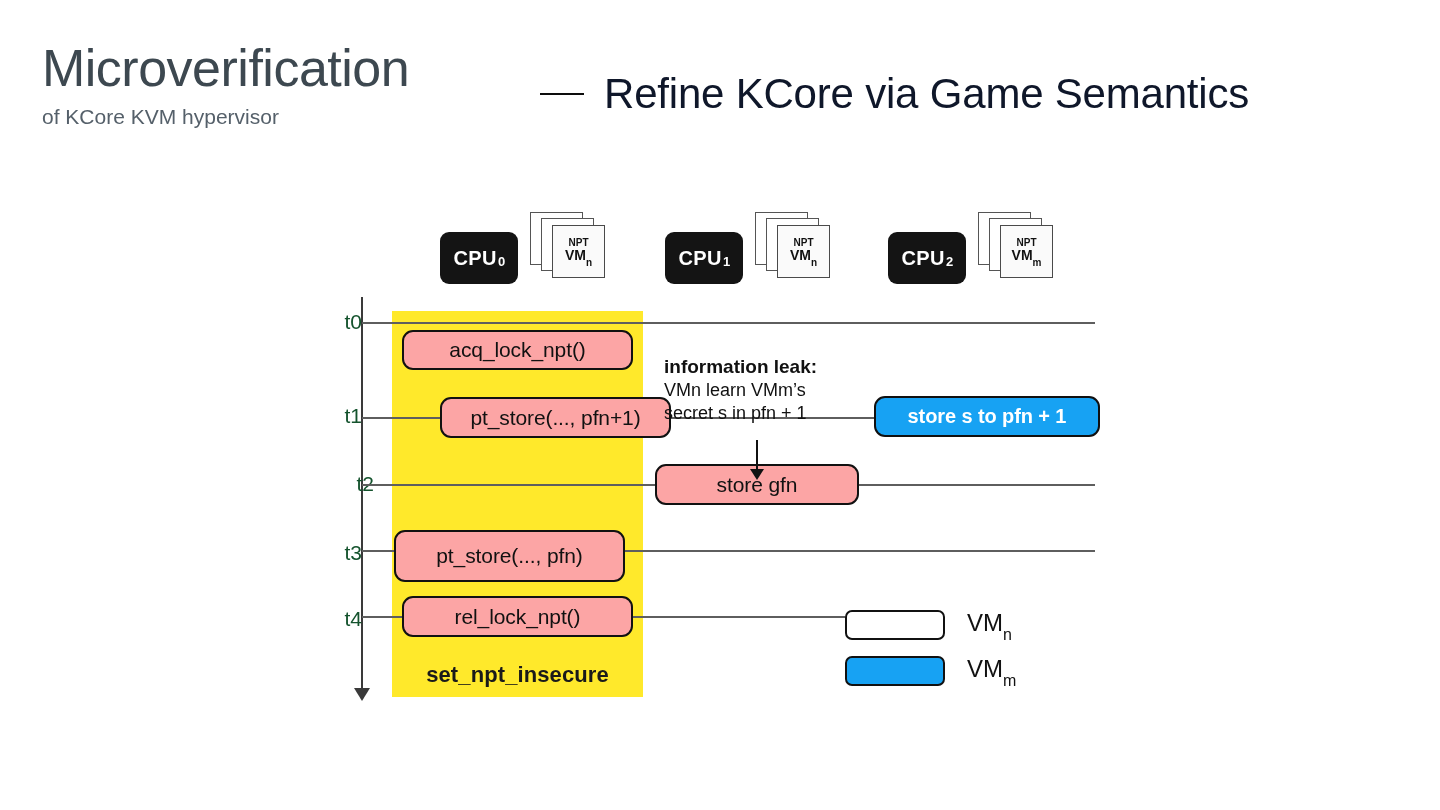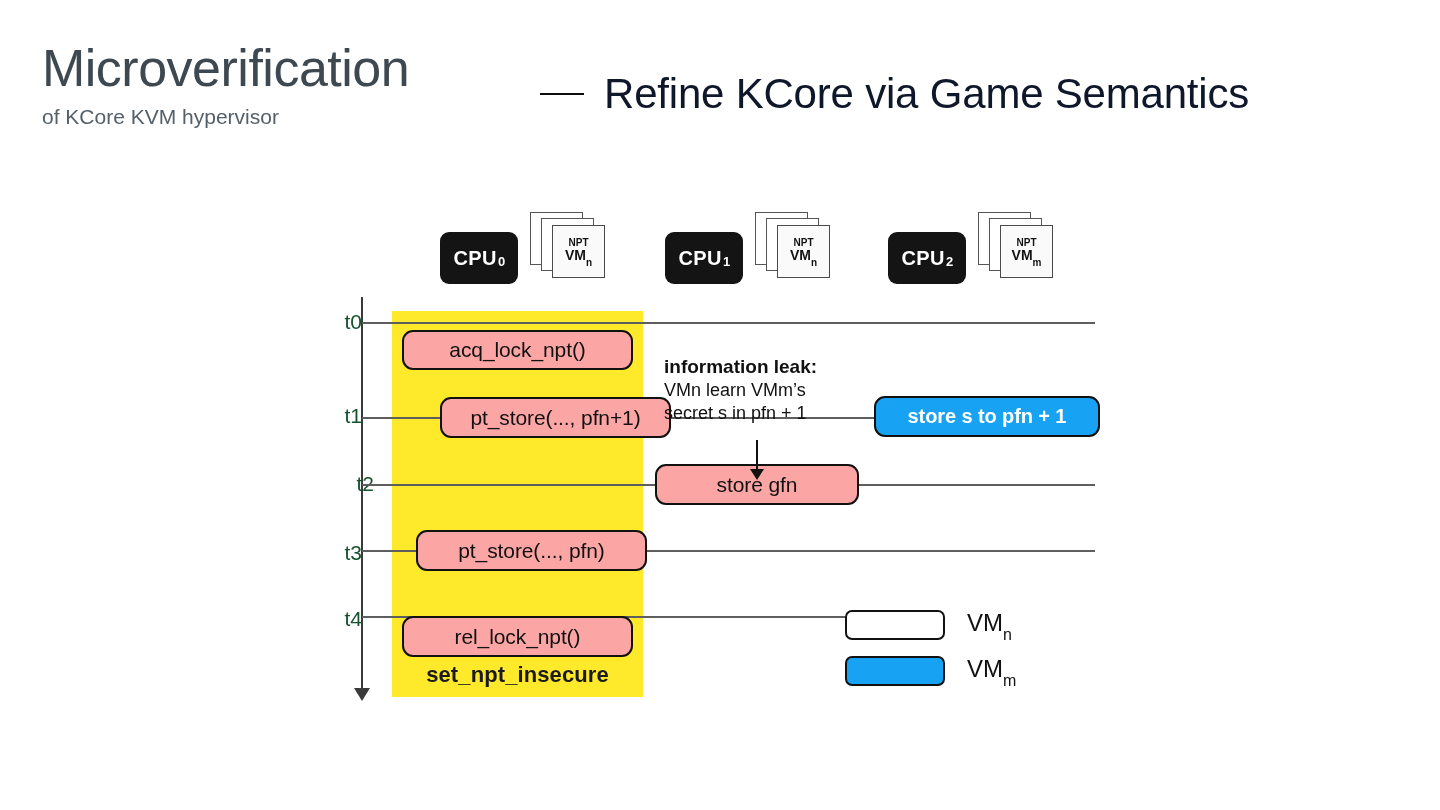--- a/index.html
+++ b/index.html
@@ -293,23 +293,23 @@
   <div class="row-line" style="left:362px; top:441px;  width:483px;"></div>
 
   <div class="event-box" style="left:402px; top:155px; width:231px; height:40px;">acq_lock_npt()</div>
 
   <div class="event-box" style="left:402px; top:222px; width:231px; height:41px;margin-left:38px;">pt_store(..., pfn+1)</div>
 
   <div class="event-box blue" style="left:874px; top:221px; width:226px; height:41px;">store s to pfn + 1</div>
 
   <div class="event-box" style="left:655px; top:289px; width:204px; height:41px;">store gfn</div>
 
-  <div class="event-box" style="left:416px; top:355px; width:231px; height:41px;">pt_store(..., pfn)</div>
-
-  <div class="event-box" style="left:402px; top:421px; width:231px; height:41px;margin-top:20px;">rel_lock_npt()</div>
+  <div class="event-box" style="left:394px; top:355px; width:231px; height:52px;">pt_store(..., pfn)</div>
+
+  <div class="event-box" style="left:402px; top:421px; width:231px; height:41px;">rel_lock_npt()</div>
 
   <div id="leak-annotation">
     <div id="leak-title">information leak:</div>
     <div class="leak-line">VMn learn VMm’s</div>
     <div class="leak-line">secret s in pfn + 1</div>
   </div>
   <div id="leak-arrow-shaft"></div>
   <div id="leak-arrow-head"></div>
 
   <div id="legend">

